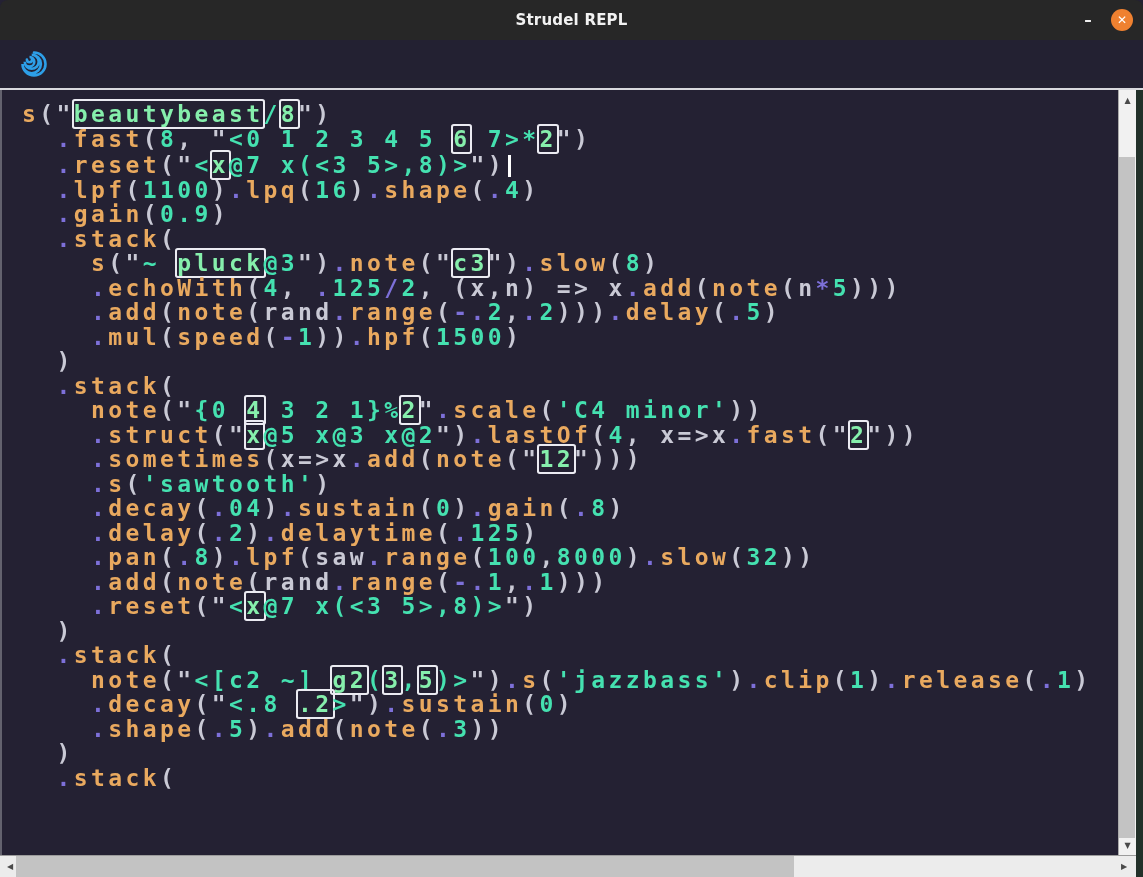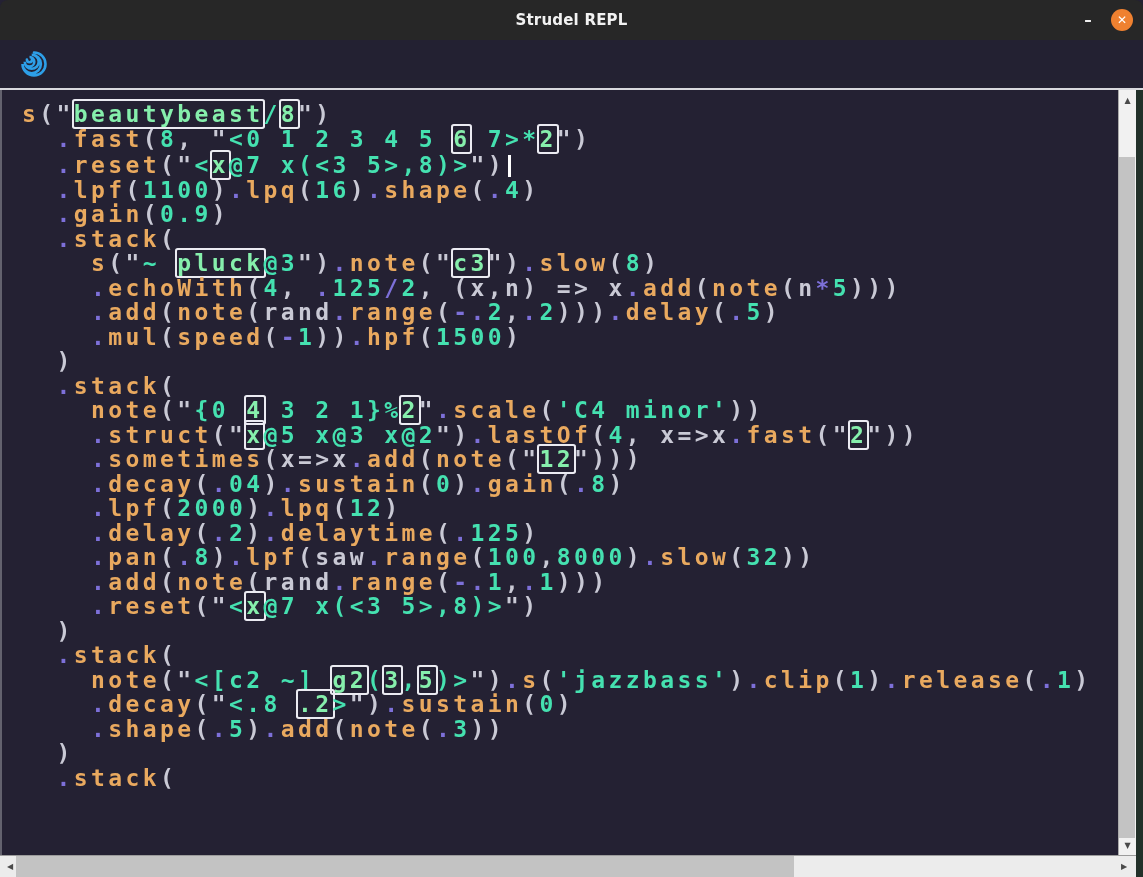--- a/index.html
+++ b/index.html
@@ -127,22 +127,22 @@
       <div class="code-line"><span class="tk-w">  </span><span class="tk-o">.</span><span class="tk-f">stack</span><span class="tk-w">(</span></div>
       <div class="code-line"><span class="tk-w">    </span><span class="tk-f">s</span><span class="tk-w">("</span><span class="tk-t">~ </span><span class="tk-b">pluck</span><span class="tk-t">@3</span><span class="tk-w">")</span><span class="tk-o">.</span><span class="tk-f">note</span><span class="tk-w">("</span><span class="tk-b">c3</span><span class="tk-w">")</span><span class="tk-o">.</span><span class="tk-f">slow</span><span class="tk-w">(</span><span class="tk-t">8</span><span class="tk-w">)</span></div>
       <div class="code-line"><span class="tk-w">    </span><span class="tk-o">.</span><span class="tk-f">echoWith</span><span class="tk-w">(</span><span class="tk-t">4</span><span class="tk-w">, </span><span class="tk-o">.</span><span class="tk-t">125</span><span class="tk-o">/</span><span class="tk-t">2</span><span class="tk-w">, (x,n) =&gt; x</span><span class="tk-o">.</span><span class="tk-f">add</span><span class="tk-w">(</span><span class="tk-f">note</span><span class="tk-w">(</span><span class="tk-w">n</span><span class="tk-o">*</span><span class="tk-t">5</span><span class="tk-w">)))</span></div>
       <div class="code-line"><span class="tk-w">    </span><span class="tk-o">.</span><span class="tk-f">add</span><span class="tk-w">(</span><span class="tk-f">note</span><span class="tk-w">(</span><span class="tk-w">rand</span><span class="tk-o">.</span><span class="tk-f">range</span><span class="tk-w">(</span><span class="tk-o">-.</span><span class="tk-t">2</span><span class="tk-w">,</span><span class="tk-o">.</span><span class="tk-t">2</span><span class="tk-w">)))</span><span class="tk-o">.</span><span class="tk-f">delay</span><span class="tk-w">(</span><span class="tk-o">.</span><span class="tk-t">5</span><span class="tk-w">)</span></div>
       <div class="code-line"><span class="tk-w">    </span><span class="tk-o">.</span><span class="tk-f">mul</span><span class="tk-w">(</span><span class="tk-f">speed</span><span class="tk-w">(</span><span class="tk-o">-</span><span class="tk-t">1</span><span class="tk-w">))</span><span class="tk-o">.</span><span class="tk-f">hpf</span><span class="tk-w">(</span><span class="tk-t">1500</span><span class="tk-w">)</span></div>
       <div class="code-line"><span class="tk-w">  )</span></div>
       <div class="code-line"><span class="tk-w">  </span><span class="tk-o">.</span><span class="tk-f">stack</span><span class="tk-w">(</span></div>
       <div class="code-line"><span class="tk-w">    </span><span class="tk-f">note</span><span class="tk-w">("</span><span class="tk-t">{0 </span><span class="tk-b">4</span><span class="tk-t"> 3 2 1}%</span><span class="tk-b">2</span><span class="tk-w">"</span><span class="tk-o">.</span><span class="tk-f">scale</span><span class="tk-w">(</span><span class="tk-t">'C4 minor'</span><span class="tk-w">))</span></div>
       <div class="code-line"><span class="tk-w">    </span><span class="tk-o">.</span><span class="tk-f">struct</span><span class="tk-w">("</span><span class="tk-b">x</span><span class="tk-t">@5 x@3 x@2</span><span class="tk-w">")</span><span class="tk-o">.</span><span class="tk-f">lastOf</span><span class="tk-w">(</span><span class="tk-t">4</span><span class="tk-w">, x=&gt;x</span><span class="tk-o">.</span><span class="tk-f">fast</span><span class="tk-w">("</span><span class="tk-b">2</span><span class="tk-w">"))</span></div>
       <div class="code-line"><span class="tk-w">    </span><span class="tk-o">.</span><span class="tk-f">sometimes</span><span class="tk-w">(x=&gt;x</span><span class="tk-o">.</span><span class="tk-f">add</span><span class="tk-w">(</span><span class="tk-f">note</span><span class="tk-w">("</span><span class="tk-b">12</span><span class="tk-w">")))</span></div>
+      <div class="code-line"><span class="tk-w">    </span><span class="tk-o">.</span><span class="tk-f">s</span><span class="tk-w">(</span><span class="tk-t">'sawtooth'</span><span class="tk-w">)</span></div>
       <div class="code-line"><span class="tk-w">    </span><span class="tk-o">.</span><span class="tk-f">decay</span><span class="tk-w">(</span><span class="tk-o">.</span><span class="tk-t">04</span><span class="tk-w">)</span><span class="tk-o">.</span><span class="tk-f">sustain</span><span class="tk-w">(</span><span class="tk-t">0</span><span class="tk-w">)</span><span class="tk-o">.</span><span class="tk-f">gain</span><span class="tk-w">(</span><span class="tk-o">.</span><span class="tk-t">8</span><span class="tk-w">)</span></div>
-      <div class="code-line"><span class="tk-w">    </span><span class="tk-o">.</span><span class="tk-f">lpf</span><span class="tk-w">(</span><span class="tk-t">2000</span><span class="tk-w">)</span><span class="tk-o">.</span><span class="tk-f">lpq</span><span class="tk-w">(</span><span class="tk-t">12</span><span class="tk-w">)</span></div>
       <div class="code-line"><span class="tk-w">    </span><span class="tk-o">.</span><span class="tk-f">delay</span><span class="tk-w">(</span><span class="tk-o">.</span><span class="tk-t">2</span><span class="tk-w">)</span><span class="tk-o">.</span><span class="tk-f">delaytime</span><span class="tk-w">(</span><span class="tk-o">.</span><span class="tk-t">125</span><span class="tk-w">)</span></div>
       <div class="code-line"><span class="tk-w">    </span><span class="tk-o">.</span><span class="tk-f">pan</span><span class="tk-w">(</span><span class="tk-o">.</span><span class="tk-t">8</span><span class="tk-w">)</span><span class="tk-o">.</span><span class="tk-f">lpf</span><span class="tk-w">(</span><span class="tk-w">saw</span><span class="tk-o">.</span><span class="tk-f">range</span><span class="tk-w">(</span><span class="tk-t">100</span><span class="tk-w">,</span><span class="tk-t">8000</span><span class="tk-w">)</span><span class="tk-o">.</span><span class="tk-f">slow</span><span class="tk-w">(</span><span class="tk-t">32</span><span class="tk-w">))</span></div>
       <div class="code-line"><span class="tk-w">    </span><span class="tk-o">.</span><span class="tk-f">add</span><span class="tk-w">(</span><span class="tk-f">note</span><span class="tk-w">(</span><span class="tk-w">rand</span><span class="tk-o">.</span><span class="tk-f">range</span><span class="tk-w">(</span><span class="tk-o">-.</span><span class="tk-t">1</span><span class="tk-w">,</span><span class="tk-o">.</span><span class="tk-t">1</span><span class="tk-w">)))</span></div>
       <div class="code-line"><span class="tk-w">    </span><span class="tk-o">.</span><span class="tk-f">reset</span><span class="tk-w">("</span><span class="tk-t">&lt;</span><span class="tk-b">x</span><span class="tk-t">@7 x(&lt;3 5&gt;,8)&gt;</span><span class="tk-w">")</span></div>
       <div class="code-line"><span class="tk-w">  )</span></div>
       <div class="code-line"><span class="tk-w">  </span><span class="tk-o">.</span><span class="tk-f">stack</span><span class="tk-w">(</span></div>
       <div class="code-line"><span class="tk-w">    </span><span class="tk-f">note</span><span class="tk-w">("</span><span class="tk-t">&lt;[c2 ~] </span><span class="tk-b">g2</span><span class="tk-t">(</span><span class="tk-b">3</span><span class="tk-t">,</span><span class="tk-b">5</span><span class="tk-t">)&gt;</span><span class="tk-w">")</span><span class="tk-o">.</span><span class="tk-f">s</span><span class="tk-w">(</span><span class="tk-t">'jazzbass'</span><span class="tk-w">)</span><span class="tk-o">.</span><span class="tk-f">clip</span><span class="tk-w">(</span><span class="tk-t">1</span><span class="tk-w">)</span><span class="tk-o">.</span><span class="tk-f">release</span><span class="tk-w">(</span><span class="tk-o">.</span><span class="tk-t">1</span><span class="tk-w">)</span></div>
       <div class="code-line"><span class="tk-w">    </span><span class="tk-o">.</span><span class="tk-f">decay</span><span class="tk-w">("</span><span class="tk-t">&lt;.8 </span><span class="tk-b">.2</span><span class="tk-t">&gt;</span><span class="tk-w">")</span><span class="tk-o">.</span><span class="tk-f">sustain</span><span class="tk-w">(</span><span class="tk-t">0</span><span class="tk-w">)</span></div>
       <div class="code-line"><span class="tk-w">    </span><span class="tk-o">.</span><span class="tk-f">shape</span><span class="tk-w">(</span><span class="tk-o">.</span><span class="tk-t">5</span><span class="tk-w">)</span><span class="tk-o">.</span><span class="tk-f">add</span><span class="tk-w">(</span><span class="tk-f">note</span><span class="tk-w">(</span><span class="tk-o">.</span><span class="tk-t">3</span><span class="tk-w">))</span></div>
       <div class="code-line"><span class="tk-w">  )</span></div>

